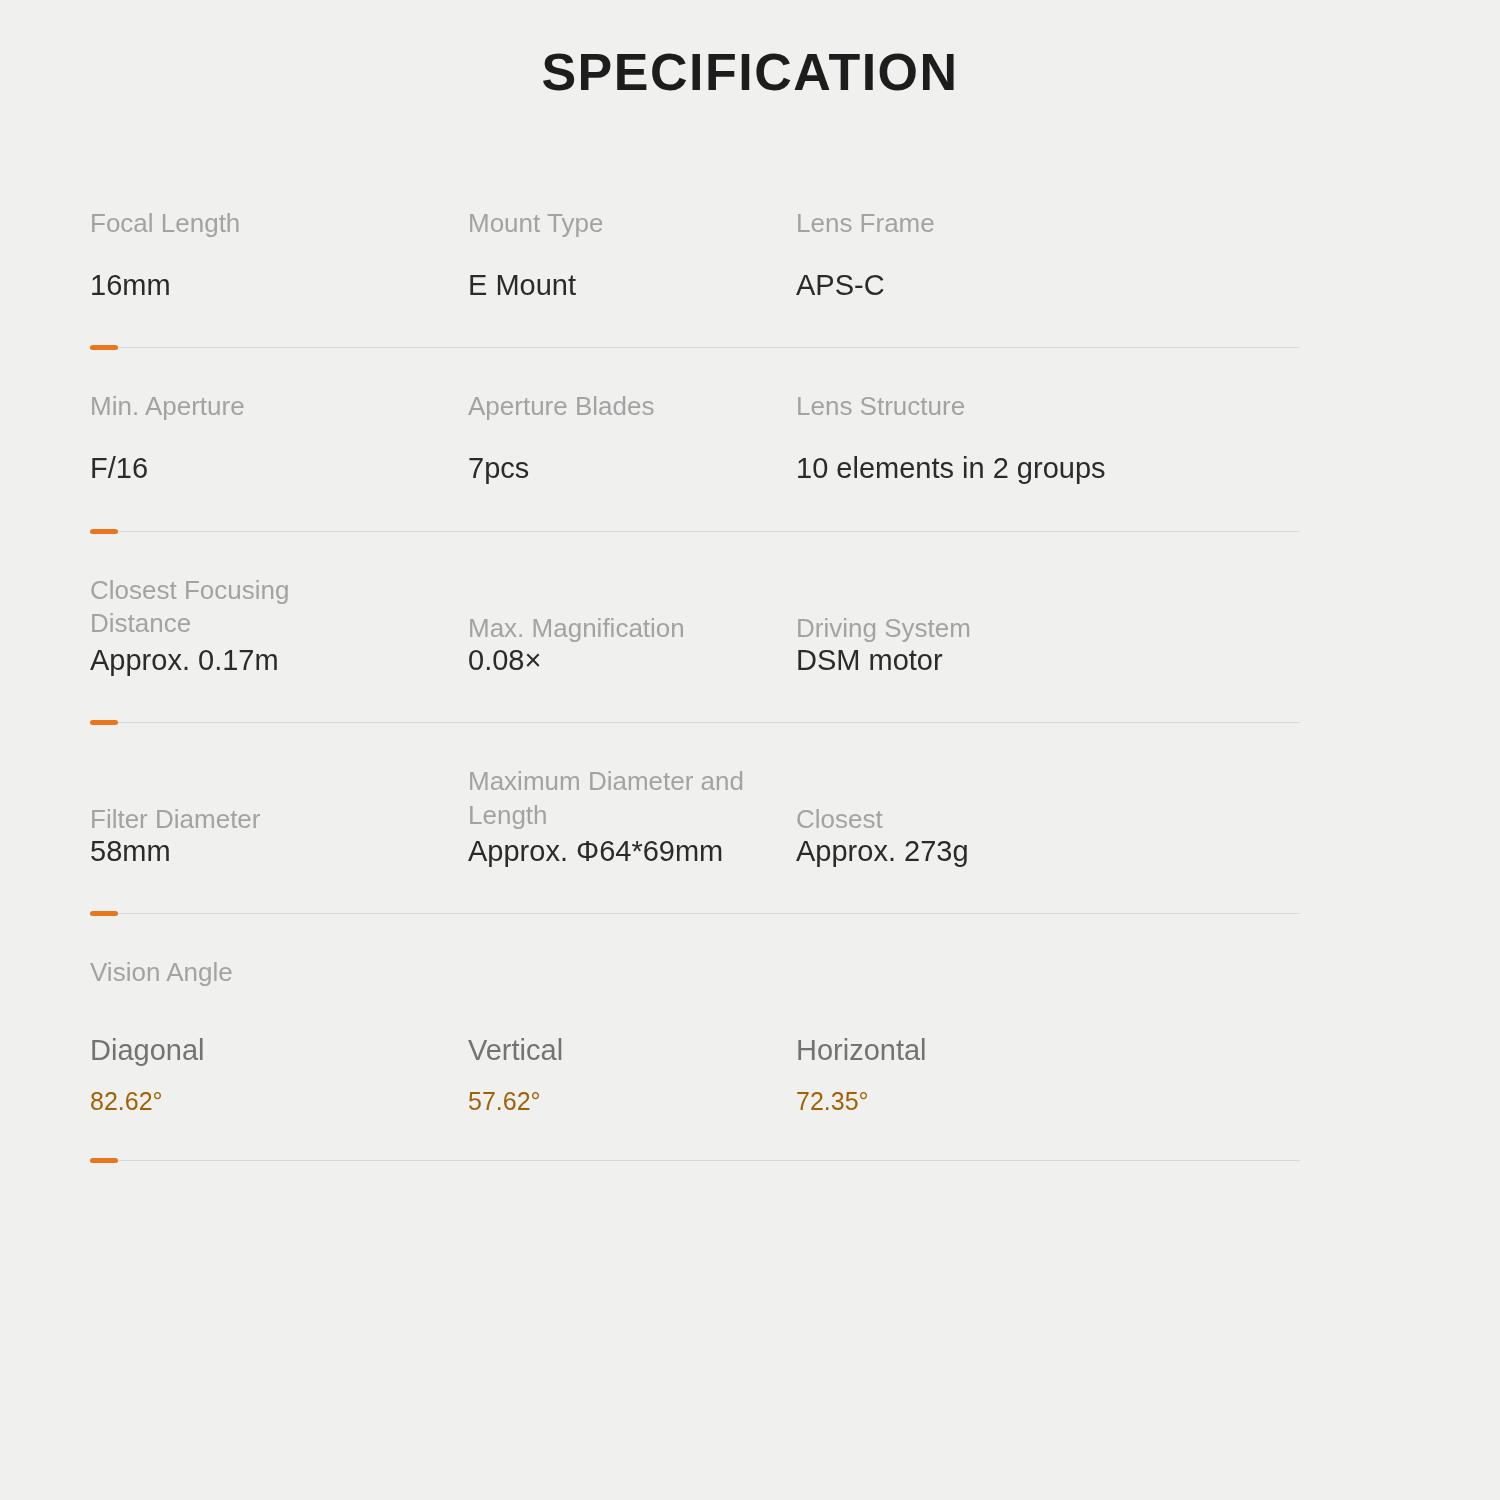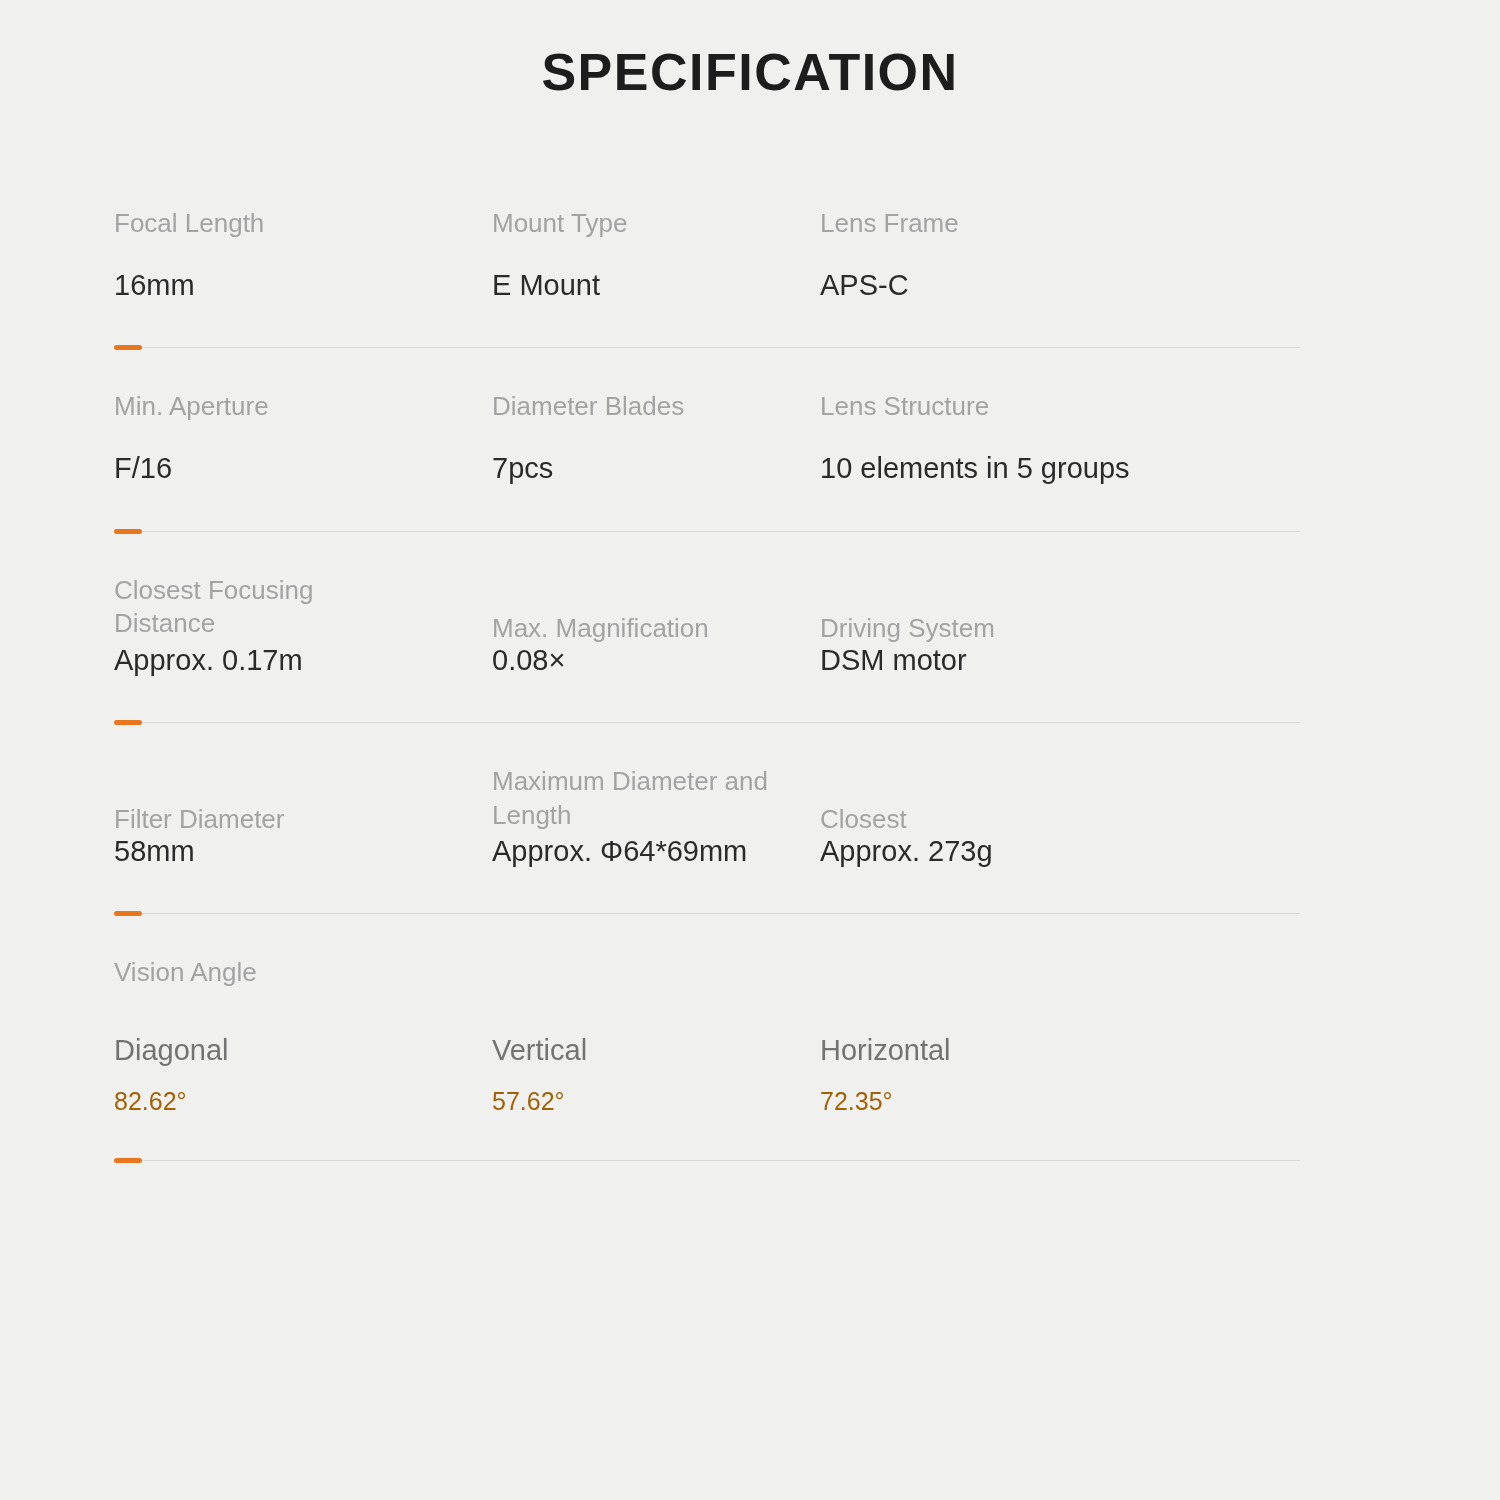--- a/index.html
+++ b/index.html
@@ -23,21 +23,21 @@
   .title {
     text-align: center;
     font-size: 52px;
     font-weight: bold;
     letter-spacing: 1.5px;
     color: #1d1d1d;
     margin: 0;
     padding-top: 42px;
   }
   .spec-body {
-    padding: 0 200px 0 114px;
+    padding: 0 200px 0 90px;
     margin-top: 105px;
   }
   .spec-row {
     position: relative;
   }
   .row-grid {
     display: grid;
     grid-template-columns: 378px 328px 1fr;
   }
   .cell {
@@ -121,26 +121,26 @@
       </div>
     </div>
 
     <div class="spec-row">
       <div class="row-grid">
         <div class="cell">
           <div class="cell-label">Min. Aperture</div>
           <div class="cell-value">F/16</div>
         </div>
         <div class="cell">
-          <div class="cell-label">Diameter Blades</div>
+          <div class="cell-label">Aperture Blades</div>
           <div class="cell-value">7pcs</div>
         </div>
         <div class="cell">
           <div class="cell-label">Lens Structure</div>
-          <div class="cell-value">10 elements in 5 groups</div>
+          <div class="cell-value">10 elements in 2 groups</div>
         </div>
       </div>
       <div class="divider-wrap">
         <div class="divider-accent"></div>
       </div>
     </div>
 
     <div class="spec-row">
       <div class="row-grid">
         <div class="cell">

